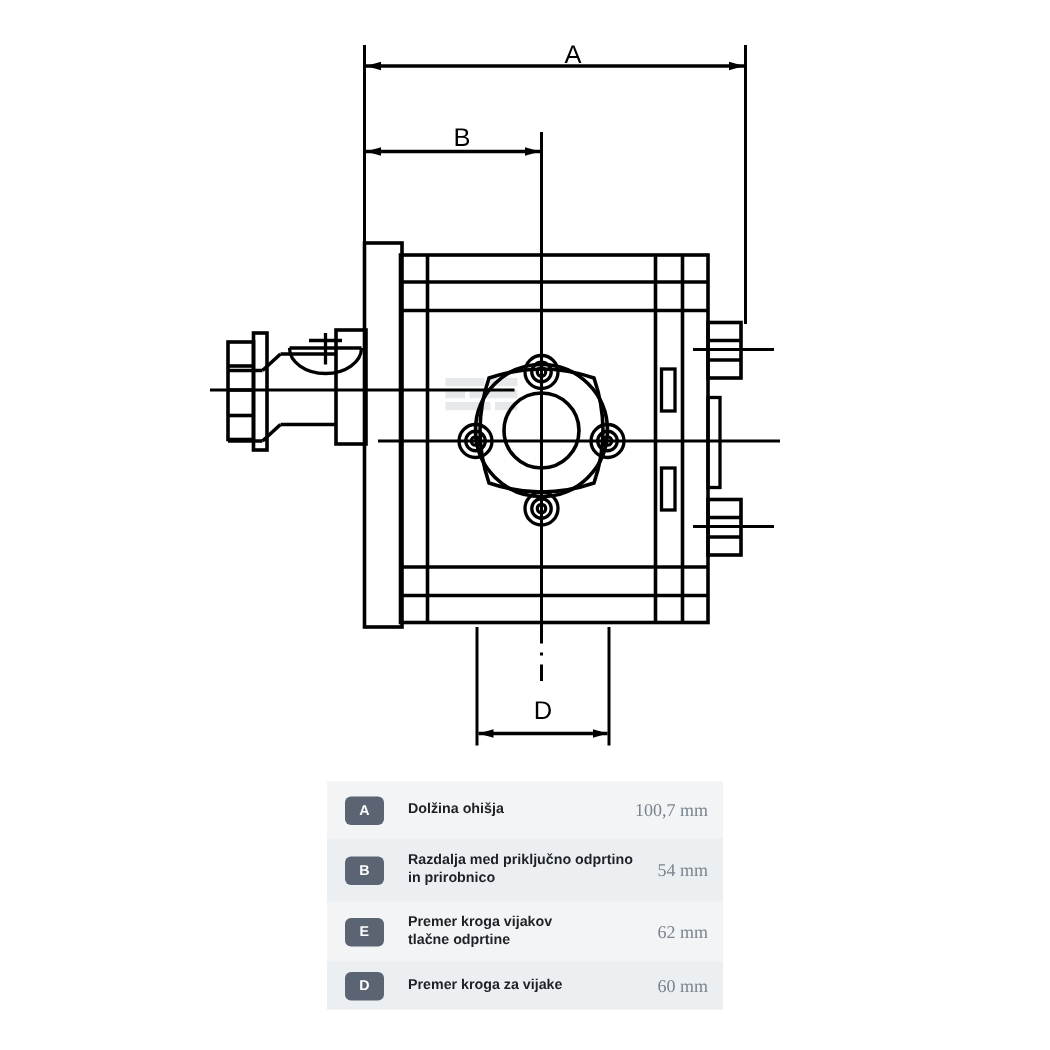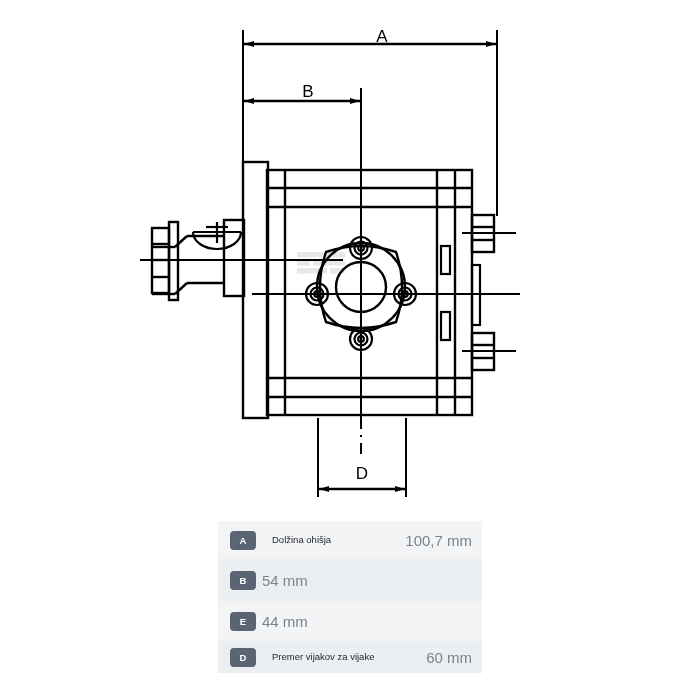--- a/index.html
+++ b/index.html
@@ -59,32 +59,33 @@
     font-weight: bold;
     display: flex;
     align-items: center;
     justify-content: center;
     letter-spacing: 0.2px;
   }
   .legend-label {
     flex: 1 1 auto;
     padding-left: 16px;
     font-size: 9.5px;
-    font-weight: normal;
+    font-weight: bold;
     color: #1d2126;
     line-height: 12px;
     white-space: pre-line;
   }
   .legend-value {
     flex: 0 0 auto;
-    font-size: 15px;
+    font-size: 12px;
     color: #7a838e;
     text-align: right;
     white-space: nowrap;
     padding-left: 6px;
+    font-family: Liberation Serif, serif;
   }
 
   .dim-label {
     font-family: "Liberation Sans", sans-serif;
     font-size: 17px;
     fill: #000000;
   }
 </style>
 </head>
 <body>
@@ -256,27 +257,31 @@
 <div id="legend-table">
 
   <div class="legend-row r-a">
     <div class="legend-badge">A</div>
     <div class="legend-label">Dolžina ohišja</div>
     <div class="legend-value">100,7 mm</div>
   </div>
 
   <div class="legend-row r-b">
     <div class="legend-badge">B</div>
+    <div class="legend-label">Razdalja med priključno odprtino
+in prirobnico</div>
     <div class="legend-value">54 mm</div>
   </div>
 
   <div class="legend-row r-e">
     <div class="legend-badge">E</div>
-    <div class="legend-value">44 mm</div>
+    <div class="legend-label">Premer kroga vijakov
+tlačne odprtine</div>
+    <div class="legend-value">62 mm</div>
   </div>
 
   <div class="legend-row r-d">
     <div class="legend-badge">D</div>
-    <div class="legend-label">Premer vijakov za vijake</div>
+    <div class="legend-label">Premer kroga za vijake</div>
     <div class="legend-value">60 mm</div>
   </div>
 
 </div>
 
 </body></html>

